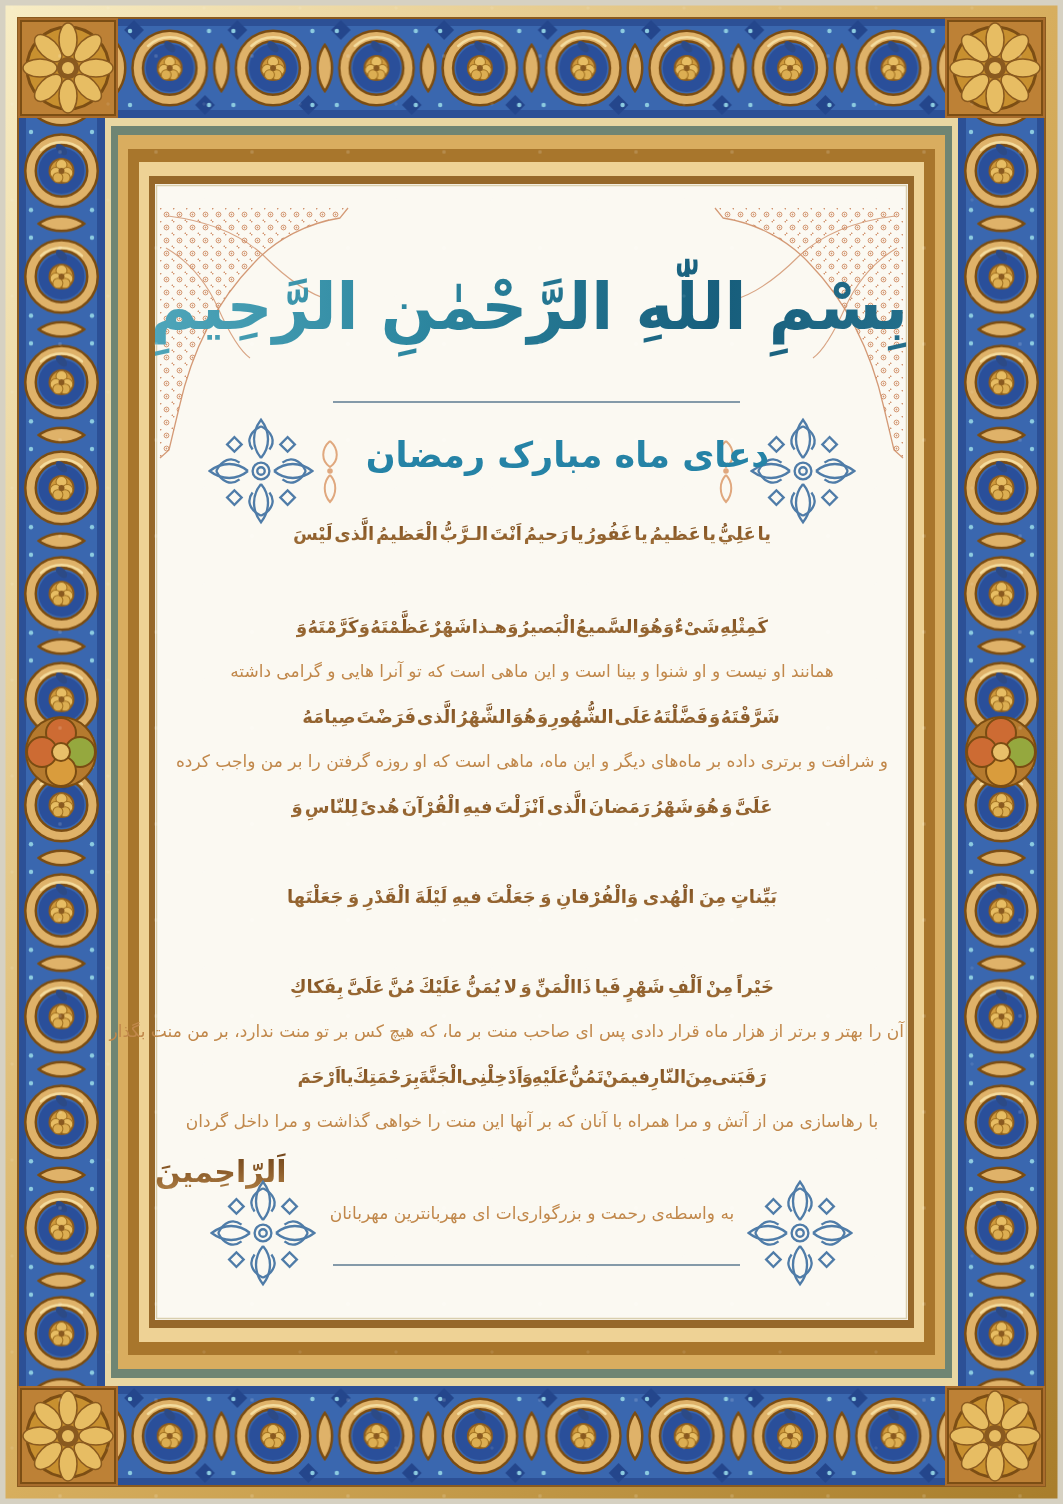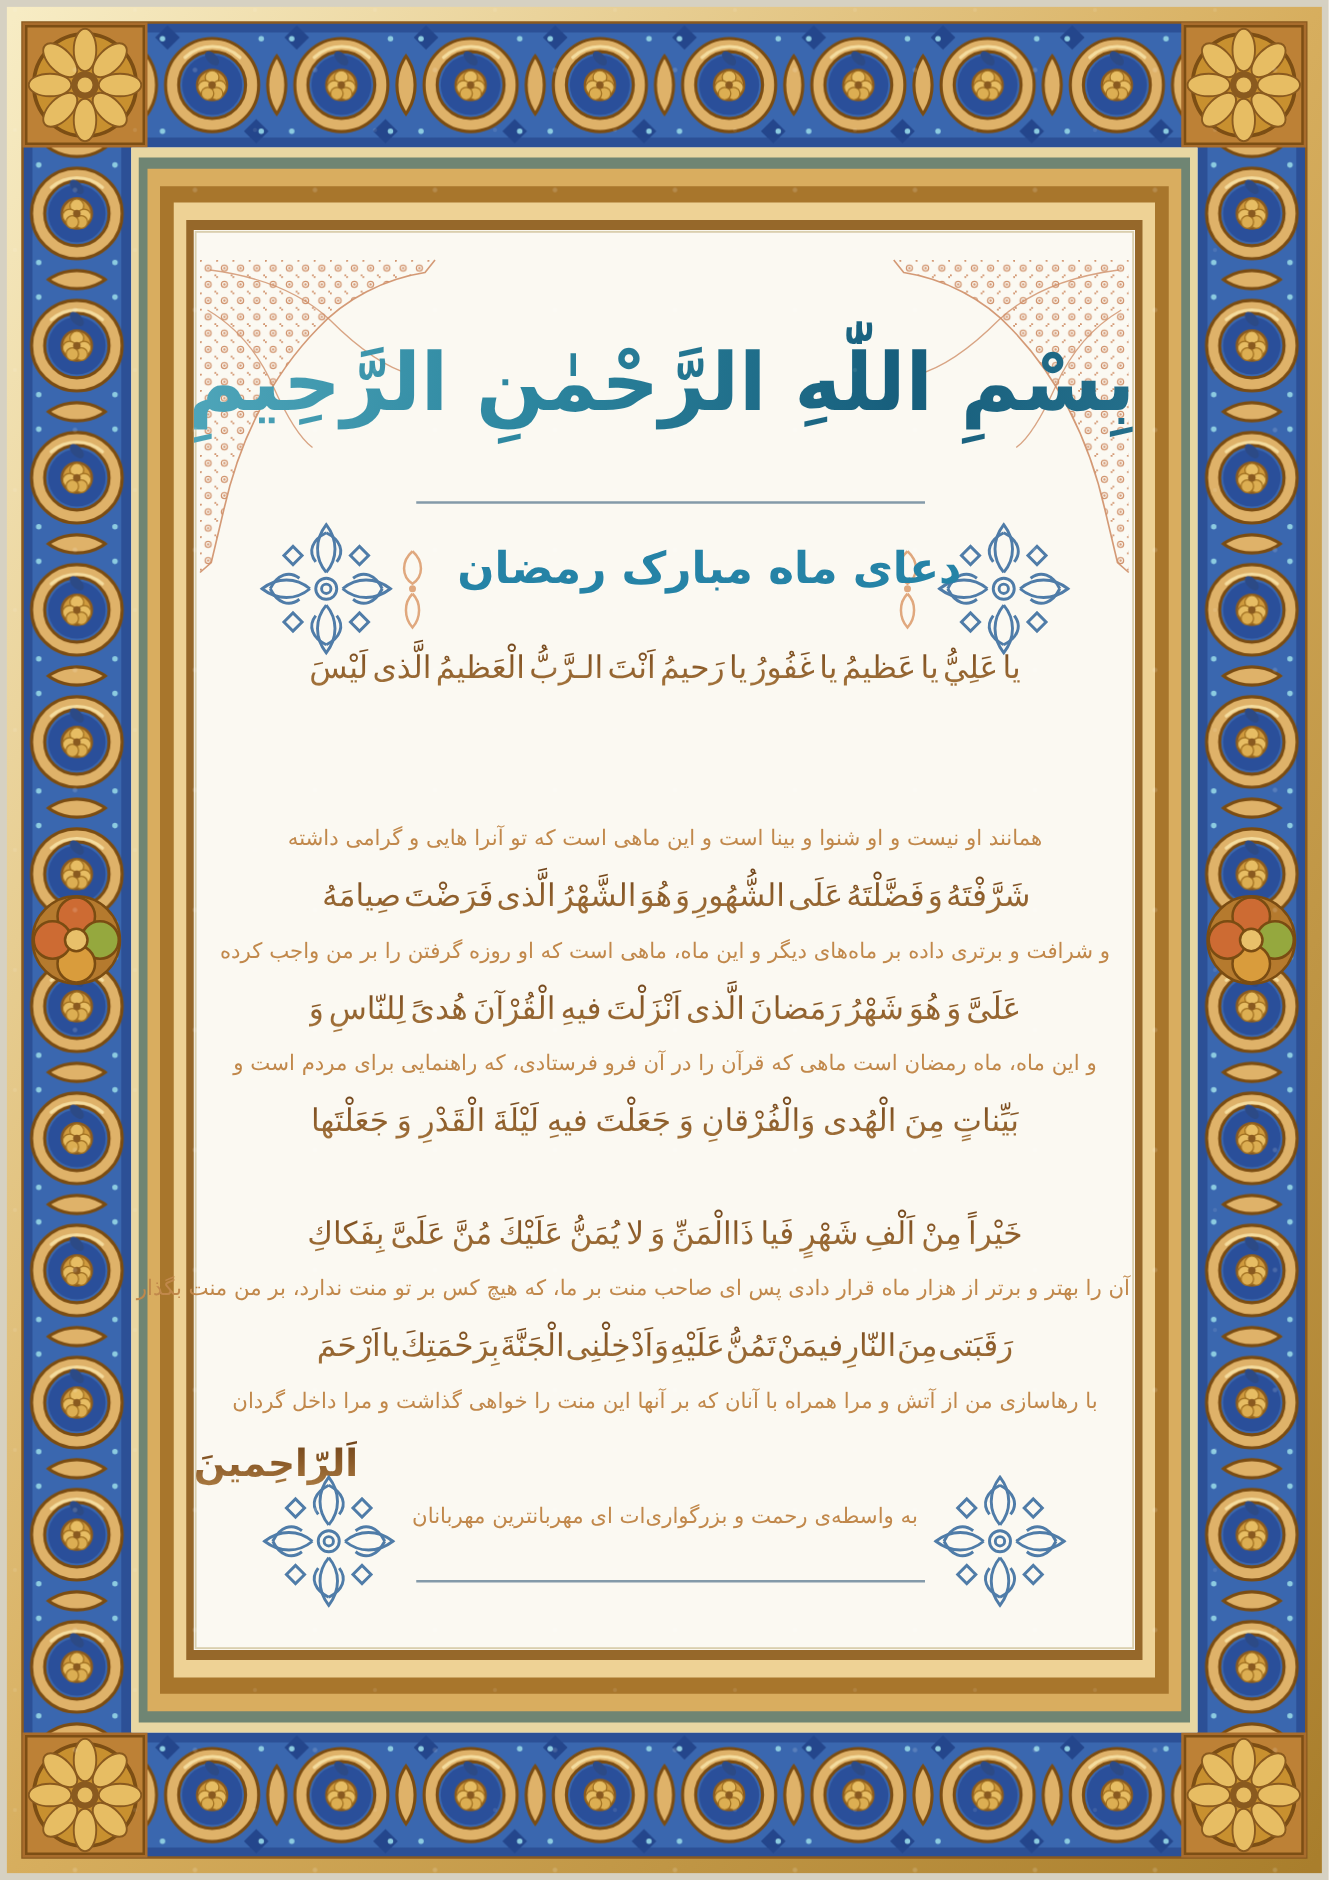--- a/index.html
+++ b/index.html
@@ -33,21 +33,21 @@
   .fleur.br{left:744px; top:1174px;}
   .scroll-orn{position:absolute; width:28px; height:70px;}
   .scroll-orn.l{left:316px; top:437px;}
   .scroll-orn.r{left:712px; top:437px;}
 
   .jline{
     position:absolute; left:160px; width:744px; height:52px; line-height:52px;
     direction:rtl; white-space:nowrap; text-align:center;
   }
   .ar{
-    font-size:25px; font-weight:normal; display:inline-block; white-space:nowrap;
+    font-size:18px; font-weight:bold; display:inline-block; white-space:nowrap;
     background:linear-gradient(180deg,#6b4018 0%, #8a5a28 45%, #b4854a 100%);
     -webkit-background-clip:text; background-clip:text; color:transparent;
   }
   .fa-line{
     position:absolute; left:160px; width:744px; height:26px; line-height:26px;
     direction:rtl; text-align:center; font-size:17px; color:#c1884b; white-space:nowrap;
   }
   .closing-ar{
     position:absolute; top:1148px; left:155px; width:753px; height:48px; line-height:48px;
     text-align:left; direction:rtl; font-size:30px; font-weight:bold;
@@ -278,31 +278,33 @@
         <circle cx="14" cy="34" r="1.8" fill="#e0a87e"></circle>
       </g>
     </svg>
 
     <div class="section-title">دعای ماه مبارک رمضان</div>
 
     <div class="jline" style="top:508px">
       <span class="ar" style="word-spacing: -4.49089px;">يا عَلِيُّ يا عَظيمُ يا غَفُورُ يا رَحيمُ اَنْتَ الـرَّبُّ الْعَظيمُ الَّذى لَيْسَ</span>
     </div>
 
+    <div class="jline" style="top:601px">
+      <span class="ar" style="word-spacing: -5.96484px;">كَمِثْلِهِ شَىْءٌ وَ هُوَ السَّميعُ الْبَصيرُ وَ هـذا شَهْرٌ عَظَّمْتَهُ وَ كَرَّمْتَهُ وَ</span>
+    </div>
     <div class="fa-line" style="top:658px">همانند او نیست و او شنوا و بینا است و این ماهی است که تو آنرا هایی و گرامی داشته</div>
 
     <div class="jline" style="top:691px">
       <span class="ar" style="word-spacing: -5.5px; margin-left: 18px;">شَرَّفْتَهُ وَ فَضَّلْتَهُ عَلَى الشُّهُورِ وَ هُوَ الشَّهْرُ الَّذى فَرَضْتَ صِيامَهُ</span>
     </div>
     <div class="fa-line" style="top:748px">و شرافت و برتری داده بر ماه‌های دیگر و این ماه، ماهی است که او روزه گرفتن را بر من واجب کرده</div>
 
     <div class="jline" style="top:781px">
       <span class="ar" style="word-spacing: -4.08239px;">عَلَىَّ وَ هُوَ شَهْرُ رَمَضانَ الَّذى اَنْزَلْتَ فيهِ الْقُرْآنَ هُدىً لِلنّاسِ وَ</span>
     </div>
-    <div class="fa-line" style="top:838px">و این ماه، ماه رمضان است ماهی که قرآن را در آن فرو فرستادی، که راهنمایی برای مردم است و</div>
 
     <div class="jline" style="top:871px">
       <span class="ar" style="word-spacing: -1.74687px;">بَيِّناتٍ مِنَ الْهُدى وَالْفُرْقانِ وَ جَعَلْتَ فيهِ لَيْلَةَ الْقَدْرِ وَ جَعَلْتَها</span>
     </div>
 
     <div class="jline" style="top:961px">
       <span class="ar" style="word-spacing: -2.98438px;">خَيْراً مِنْ اَلْفِ شَهْرٍ فَيا ذَاالْمَنِّ وَ لا يُمَنُّ عَلَيْكَ مُنَّ عَلَىَّ بِفَكاكِ</span>
     </div>
     <div class="fa-line" style="top:1018px">آن را بهتر و برتر از هزار ماه قرار دادی پس ای صاحب منت بر ما، که هیچ کس بر تو منت ندارد، بر من منت بگذار</div>
 

